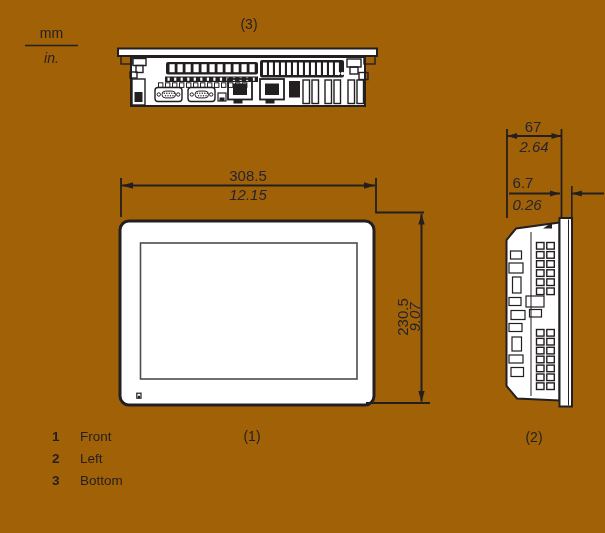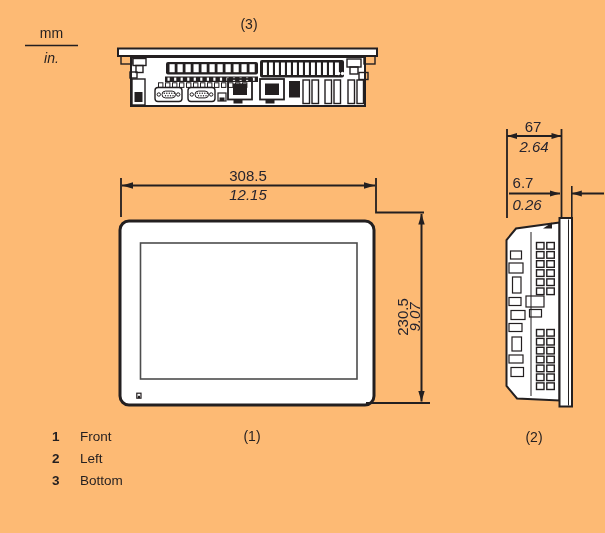--- a/index.html
+++ b/index.html
@@ -1,16 +1,16 @@
 <!DOCTYPE html>
 <html><head>
 <meta charset="utf-8">
 <style>
   html,body{margin:0;padding:0;background:#ffffff;}
-  .page{width:605px;height:533px;background:#fdba74;position:relative;overflow:hidden;}
+  .page{width:605px;height:533px;background:#a16207;position:relative;overflow:hidden;}
   svg{display:block;font-family:"Liberation Sans",sans-serif;}
   .ln{stroke:#231f20;fill:none;}
   .w1{stroke-width:1;} .w12{stroke-width:1.2;} .w14{stroke-width:1.4;} .w16{stroke-width:1.6;}
   .w18{stroke-width:1.8;} .w2{stroke-width:2;} .w3{stroke-width:3;}
   .inkfill{fill:#231f20;stroke:none;}
   .whitefill{fill:#ffffff;stroke:none;}
   .wfill{fill:#ffffff;}
   text{fill:#26242e;}
   .dim{font-size:15px;}
   .it{font-style:italic;}

